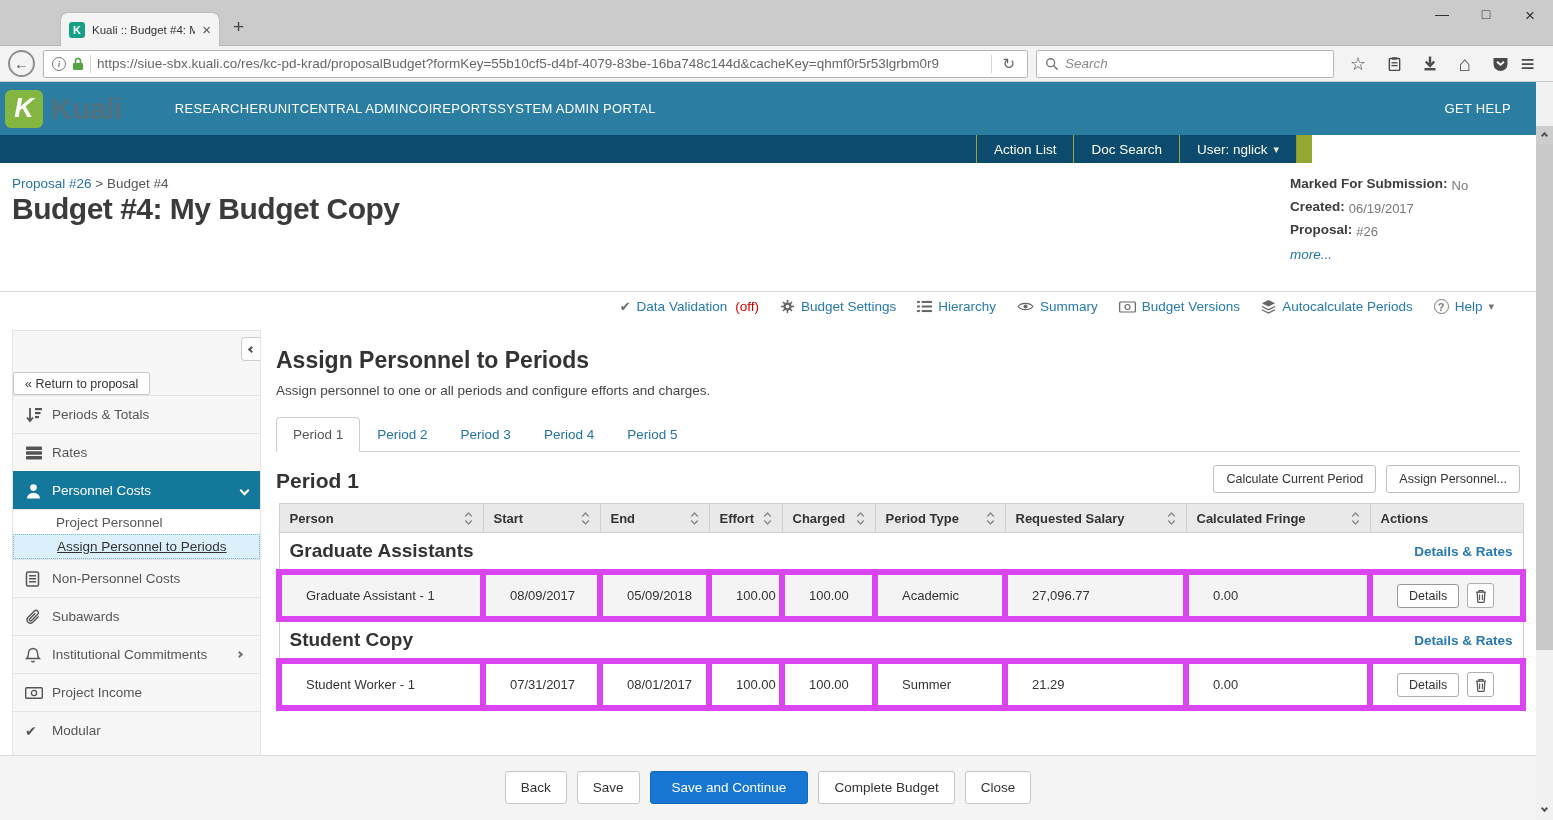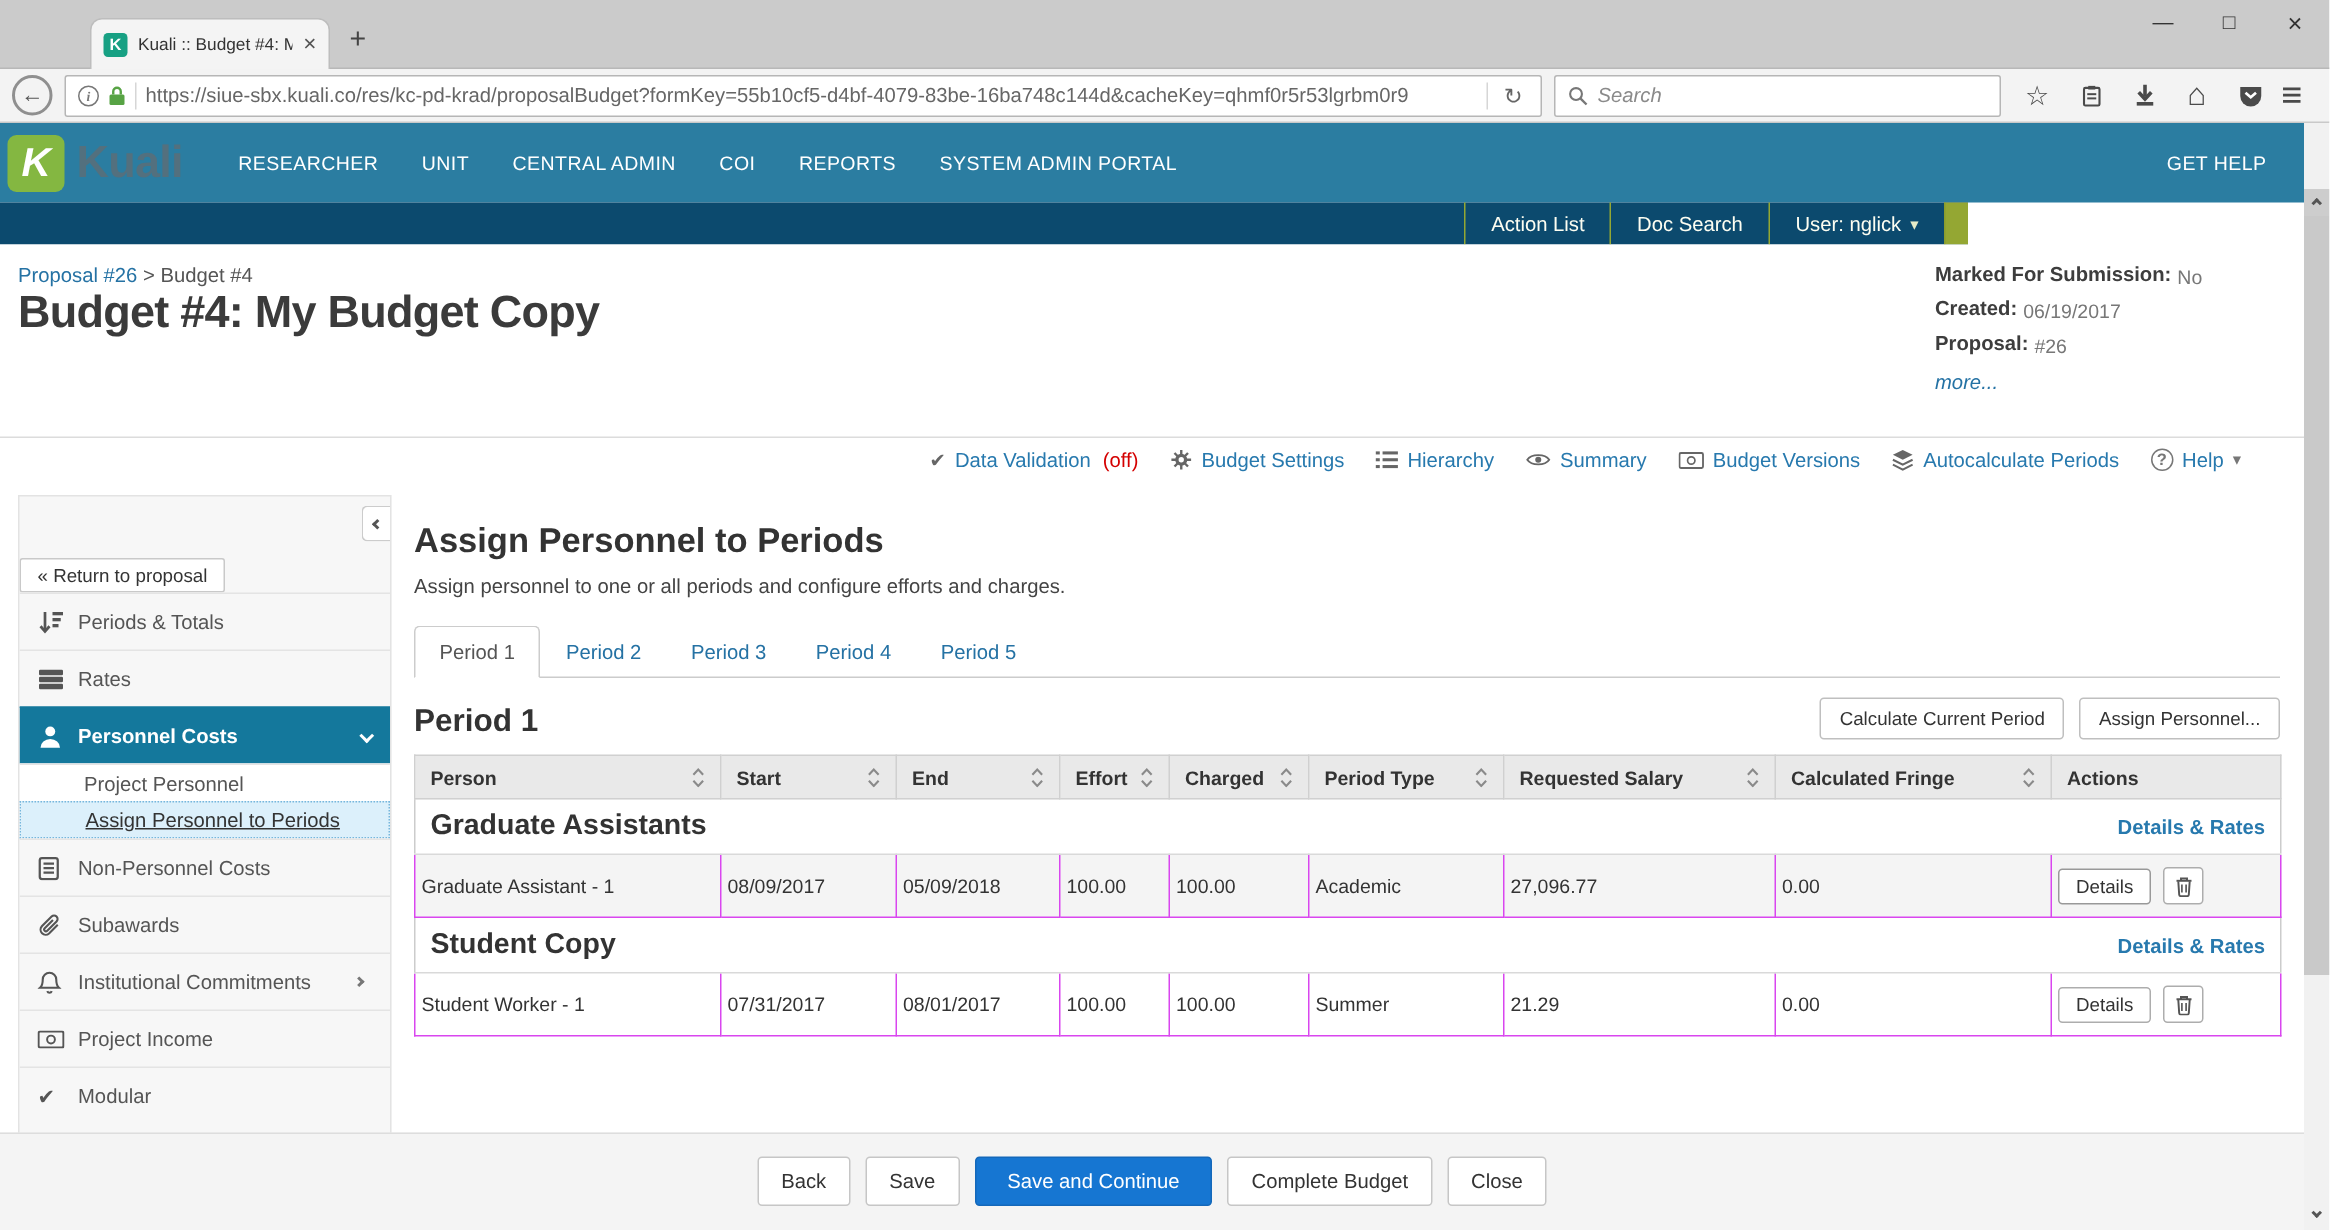--- a/index.html
+++ b/index.html
@@ -29,21 +29,21 @@
   .search-box input::placeholder { color:#8a8a8a; font-style:italic; }
   .chrome-icons { display:flex; align-items:center; gap:21px; margin-left:16px; color:#4a4a4a; }
   .chrome-icons .txt-ic { font-size:18px; line-height:1; }
   .hamburger { font-size:24px; font-weight:bold; color:#4a4a4a; margin-left:12px; line-height:0.8; }
 
   
   .kuali-nav { position:absolute; top:82px; left:0; width:1536px; height:53px; background:#2b7da1; display:flex; align-items:center; }
   .brand { display:flex; align-items:center; margin-left:5px; }
   .brand-mark { width:38px; height:38px; background:#84b741; border-radius:6px; color:#fff; font-size:27px; font-weight:bold; display:flex; align-items:center; justify-content:center; font-style:italic; }
   .brand-name { margin-left:8px; font-size:30px; font-weight:bold; color:#53707e; letter-spacing:-0.5px; }
-  .nav-items { display:flex; align-items:center; margin-left:37px; gap:29px; }
+  .nav-items { display:flex; align-items:center; margin-left:53px; }
   .nav-item { color:#fff; font-size:13px; letter-spacing:0.3px; white-space:nowrap; }
   .get-help { margin-left:auto; margin-right:25px; color:#fff; font-size:13px; }
 
   
   .green-bar { position:absolute; top:135px; left:0; width:1312px; height:28px; background:#0c4a6e; display:flex; justify-content:flex-end; align-items:stretch; }
   .green-item { color:#fdfef2; font-size:13.5px; display:flex; align-items:center; padding:0 17px; border-left:1px solid #94a733; }
   .green-cap { width:16px; background:#94a733; border-left:1px solid #8a9c2e; }
   .caret { font-size:11px; margin-left:6px; color:#e7ecc8; }
 
   
@@ -66,21 +66,21 @@
   .qmark { width:15px; height:15px; border-radius:50%; border:1.5px solid #777; color:#777; font-size:11px; font-weight:bold; display:inline-flex; align-items:center; justify-content:center; }
   .bt-caret { color:#777; font-size:11px; }
 
   
   .sidebar { position:absolute; left:12px; top:167px; width:249px; height:438px; background:#f7f7f7; border:1px solid #e3e3e3; overflow:hidden; }
   .collapse-btn { position:absolute; right:0; top:6px; width:19px; height:24px; background:#fff; border:1px solid #ccc; border-right:none; border-radius:4px 0 0 4px; display:flex; align-items:center; justify-content:center; }
   .return-btn { position:absolute; left:0px; top:41px; height:23px; background:#fff; border:1px solid #c9c9c9; border-radius:2px; font-size:12.5px; color:#333; display:flex; align-items:center; padding:0 11px; }
   .side-list { position:absolute; top:64px; left:0; right:0; }
   .side-item { height:38px; display:flex; align-items:center; padding:0 12px; border-top:1px solid #e4e4e4; background:#f7f7f7; color:#555; font-size:13.5px; }
   .side-item .s-ic { width:27px; display:flex; align-items:center; flex:none; }
-  .side-item.active { background:#14789c; color:#fff; font-weight:bold; border-top-color:#14789c; }
+  .side-item.active { background:#14789c; color:#fff; font-weight:normal; border-top-color:#14789c; }
   .side-item.sub { height:25px; padding-left:43px; background:#fff; }
   .side-item.selected { background:#dcf0fb; border:1px dotted #76b6dc; color:#333; }
   .side-item.selected .s-label { text-decoration:underline; }
   .side-item .s-right { margin-left:auto; }
   .chev { display:inline-block; width:7px; height:7px; border-right:2px solid currentColor; border-bottom:2px solid currentColor; }
   .chev.down { transform:rotate(45deg); }
   .chev.right { transform:rotate(-45deg); }
   .chev.left { transform:rotate(135deg); }
   .chev.up { transform:rotate(-135deg); }
   .chev.sm { width:5px; height:5px; }
@@ -98,21 +98,21 @@
   .sec-btns { display:flex; gap:10px; }
   .btn { background:#fff; border:1px solid #bfbfbf; border-radius:3px; font-size:12.5px; color:#333; padding:6px 12px; font-family:"Liberation Sans",sans-serif; }
 
   table.grid { width:100%; border-collapse:collapse; table-layout:fixed; margin-top:10px; border:1px solid #ccc; }
   table.grid th { background:#e9e9e9; border:1px solid #d0d0d0; font-size:13px; font-weight:bold; color:#333; text-align:left; padding:6px 10px; height:29px; }
   .th-inner { display:flex; align-items:center; justify-content:space-between; }
   tr.group-row td { background:#fff; border-top:1px solid #d9d9d9; border-bottom:1px solid #d9d9d9; padding:7px 10px; }
   .group-inner { display:flex; align-items:center; justify-content:space-between; }
   .group-name { font-size:19px; font-weight:bold; color:#333; }
   .group-link { font-size:13.5px; font-weight:bold; color:#2779ae; text-decoration:none; }
-  tr.data-row td { border:1px solid #d946ef; font-size:13px; color:#333; padding:8px 4px; height:36px; vertical-align:middle; }
+  tr.data-row td { border:6px solid #d946ef; font-size:13px; color:#333; padding:8px 24px; height:36px; vertical-align:middle; }
   tr.data-row.shaded td { background:#f4f4f4; }
   .actions-cell { display:flex; align-items:center; gap:8px; }
   .btn-details { background:#fff; border:1px solid #999; border-radius:3px; font-size:12.5px; color:#333; padding:4px 11px; font-family:"Liberation Sans",sans-serif; }
   .btn-details.lite { border-color:#adadad; }
   .btn-trash { background:#fff; border:1px solid #adadad; border-radius:3px; width:27px; height:25px; display:flex; align-items:center; justify-content:center; }
 
   
   .footer { position:absolute; left:0; right:0; bottom:0; height:65px; background:#f4f4f4; border-top:1px solid #ddd; display:flex; justify-content:center; align-items:flex-start; padding-top:15px; gap:10px; }
   .f-btn { background:#fff; border:1px solid #c6c6c6; border-radius:3px; font-size:13.5px; color:#333; padding:8px 15px; font-family:"Liberation Sans",sans-serif; }
   .f-btn.primary { background:#1676d2; border-color:#1468ba; color:#fff; padding:8px 21px; }

